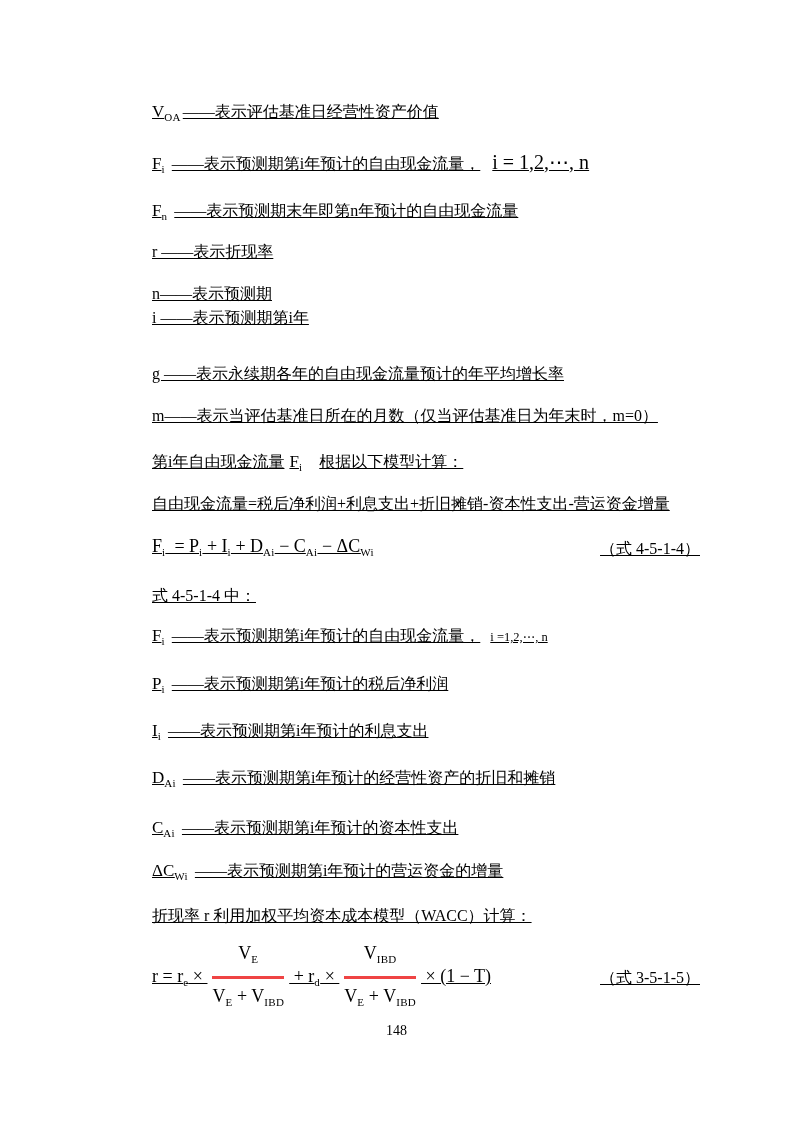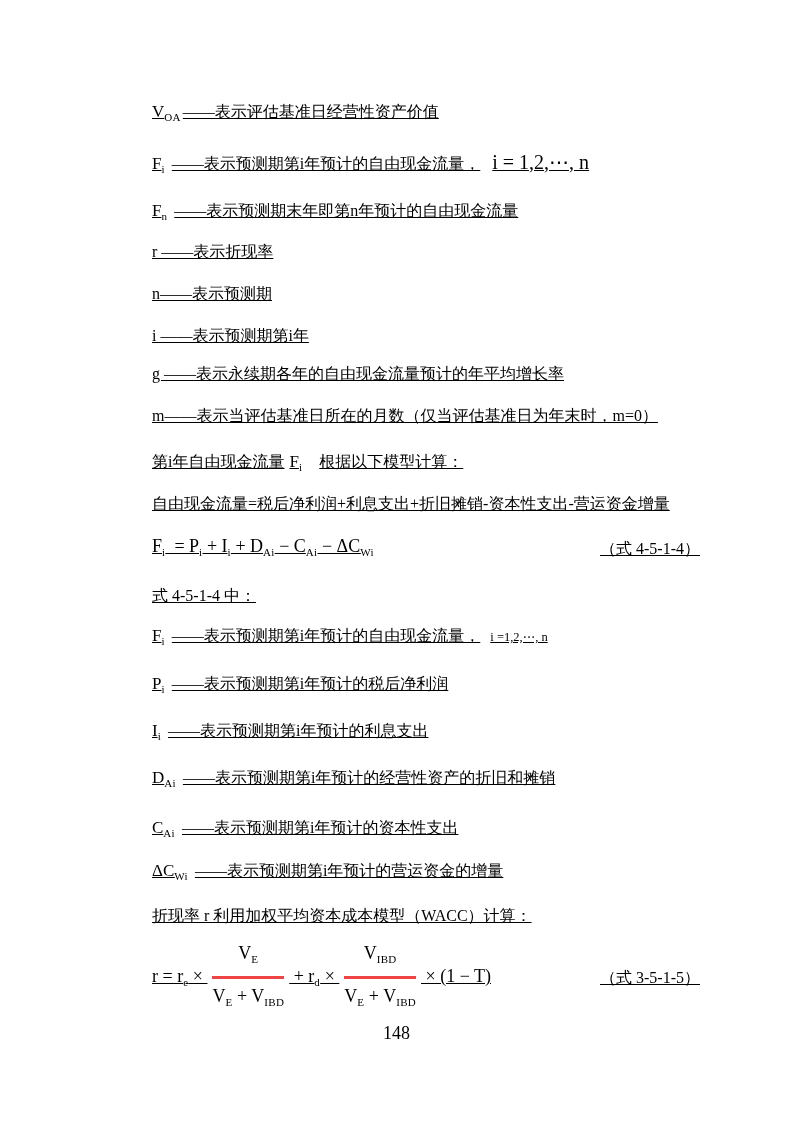--- a/index.html
+++ b/index.html
@@ -35,21 +35,21 @@
     vertical-align:middle;
     text-align:center;
     margin:0 5px;
   }
   .frac .num { display:block; border-bottom:3px solid #ef4444; padding:0 5px 2px 5px; }
   .frac .den { display:block; padding-top:2px; }
   .pageno {
     position:absolute;
     left:0; right:0;
     text-align:center;
-    font-size:18px;
+    font-size:14px;
   }
 </style>
 </head>
 <body>
 
 <div class="page">
 
   <div class="ln" style="top:97px">
     <span class="sym">V</span><span class="sb">OA</span><span class="dash-text">——表示评估基准日经营性资产价值</span>
   </div>
@@ -57,21 +57,21 @@
   <div class="ln" style="top:147px">
     <span class="sym">F</span><span class="sb">i</span><span class="sp-text">——表示预测期第i年预计的自由现金流量，</span><span class="math-tail">i = 1,2,⋯, n</span>
   </div>
 
   <div class="ln" style="top:196px">
     <span class="sym">F</span><span class="sb">n</span><span class="sp-text">——表示预测期末年即第n年预计的自由现金流量</span>
   </div>
 
   <div class="ln" style="top:237px"><span>r ——表示折现率</span></div>
   <div class="ln" style="top:279px"><span>n——表示预测期</span></div>
-  <div class="ln" style="top:321px"><span>i ——表示预测期第i年</span></div>
+  <div class="ln" style="top:303px"><span>i ——表示预测期第i年</span></div>
   <div class="ln" style="top:359px"><span>g ——表示永续期各年的自由现金流量预计的年平均增长率</span></div>
   <div class="ln" style="top:401px"><span>m——表示当评估基准日所在的月数（仅当评估基准日为年末时，m=0）</span></div>
 
   <div class="ln" style="top:447px">
     <span>第i年自由现金流量</span><span class="sym" style="margin-left:5px">F</span><span class="sb">i</span><span style="margin-left:17px">根据以下模型计算：</span>
   </div>
 
   <div class="ln" style="top:489px"><span>自由现金流量=税后净利润+利息支出+折旧摊销-资本性支出-营运资金增量</span></div>
 
   <div class="ln formula-row" style="top:531px">

